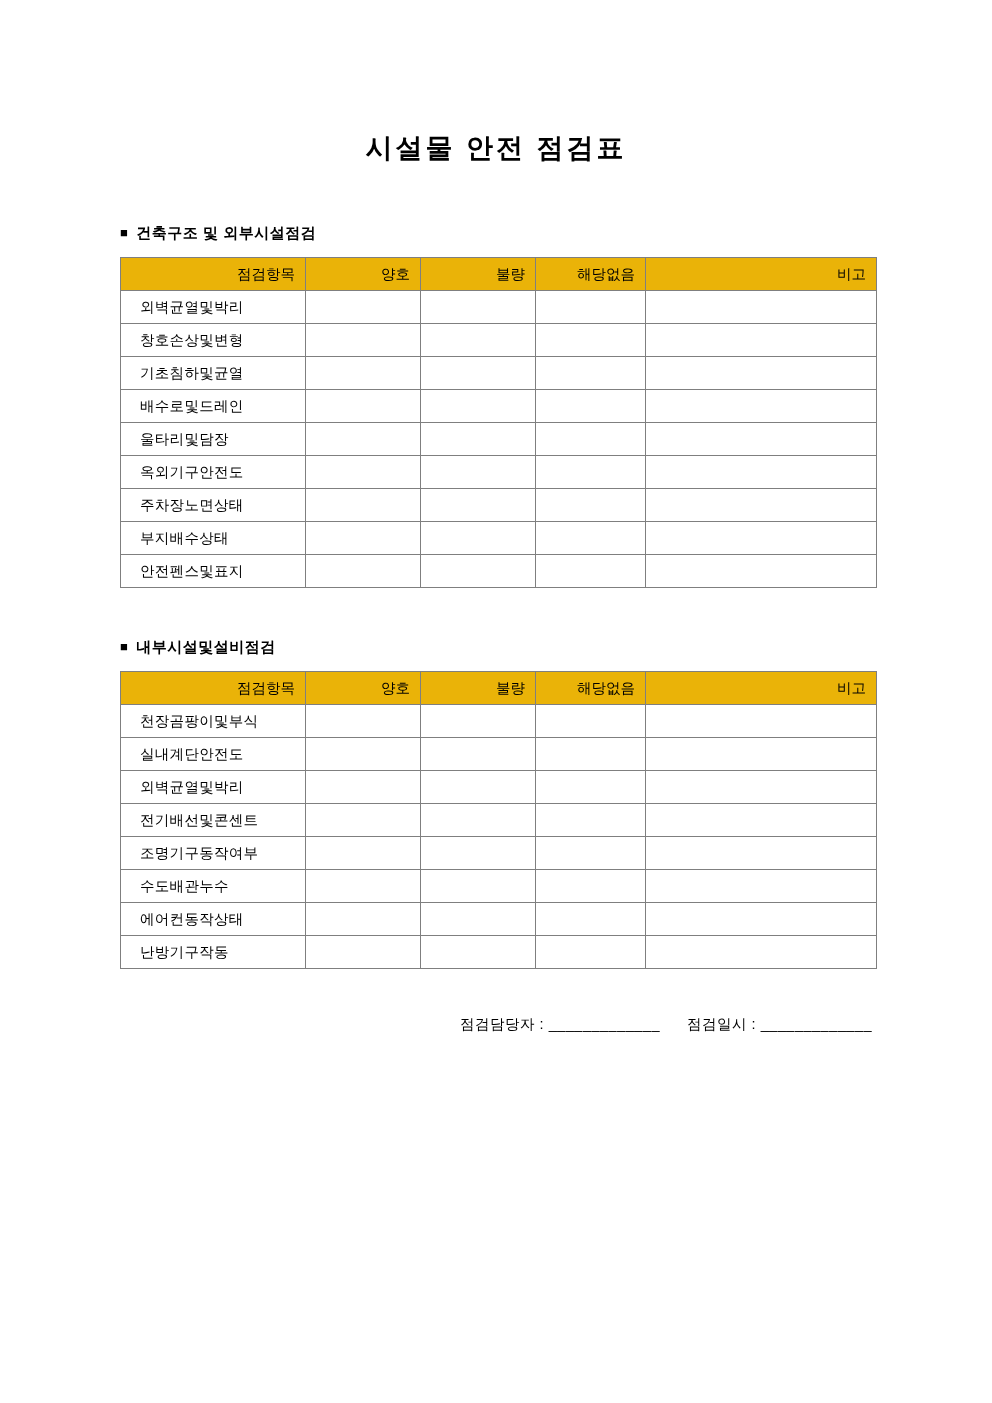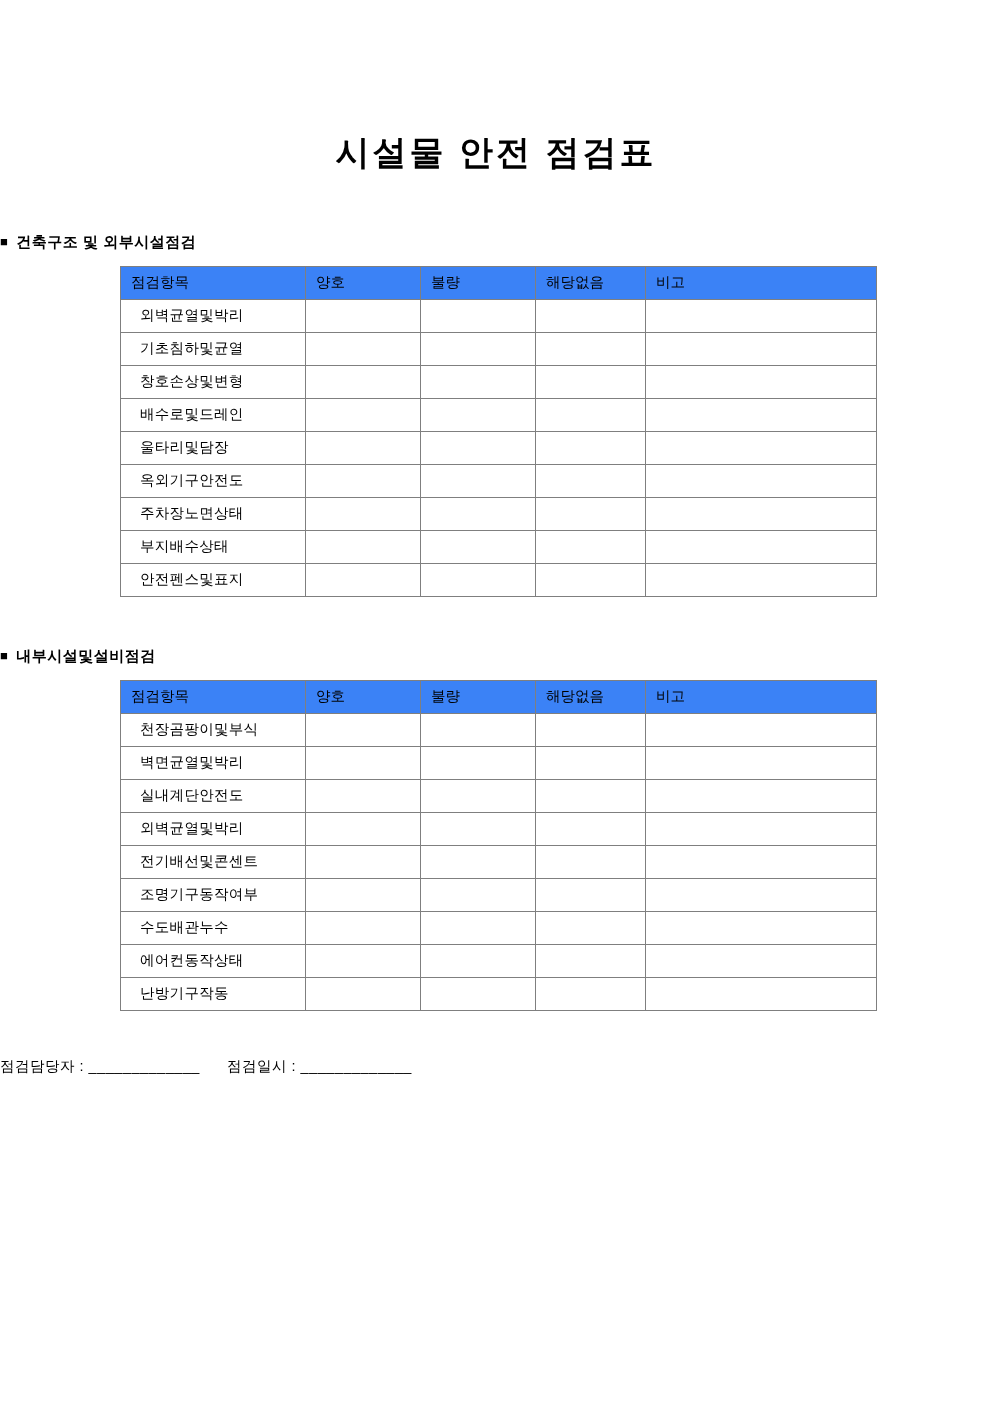--- a/index.html
+++ b/index.html
@@ -17,34 +17,35 @@
   }
   .page {
     width: 992px;
     height: 1403px;
     box-sizing: border-box;
     padding: 0;
     position: relative;
   }
   .doc-title {
     text-align: center;
-    font-size: 34px;
+    font-size: 27px;
     font-weight: bold;
     letter-spacing: 3px;
     margin: 0;
     padding-top: 132px;
     line-height: 1.2;
   }
   .section {
     margin-top: 0;
   }
   .section-heading {
     font-size: 15px;
     font-weight: bold;
     margin: 0;
+    padding-left: 120px;
     letter-spacing: 0.5px;
   }
   .section-heading .bullet {
     display: inline-block;
     margin-right: 8px;
     font-size: 13px;
     vertical-align: 1px;
   }
   .sec1-heading { padding-top: 60px; }
   .sec2-heading { padding-top: 50px; }
@@ -58,41 +59,42 @@
   }
   table.checklist th,
   table.checklist td {
     border: 1px solid #7f7f7f;
     height: 33px;
     font-size: 14.5px;
     padding: 0 10px;
     box-sizing: border-box;
   }
   table.checklist th {
-    background: #3b82f6;
+    background: #eab308;
     font-weight: normal;
-    text-align: left;
+    text-align: right;
   }
   table.checklist td.item {
     text-align: left;
     letter-spacing: 0.3px;
     padding-left: 19px;
   }
   table.checklist td.mark {
     text-align: center;
   }
   col.c-item { width: 185px; }
   col.c-good { width: 115px; }
   col.c-bad  { width: 115px; }
   col.c-na   { width: 110px; }
   col.c-note { width: 231px; }
 
   .footer-line {
     margin-top: 46px;
     padding-right: 120px;
+    text-align: right;
     font-size: 14.5px;
     letter-spacing: 0.5px;
   }
   .footer-line .gap { display: inline-block; width: 18px; }
 </style>
 </head>
 <body>
 
 <div class="page">
 
@@ -122,28 +124,28 @@
       </thead>
       <tbody>
         <tr>
           <td class="item">외벽균열및박리</td>
           <td class="mark"></td>
           <td class="mark"></td>
           <td class="mark"></td>
           <td class="mark"></td>
         </tr>
         <tr>
+          <td class="item">창호손상및변형</td>
+          <td class="mark"></td>
+          <td class="mark"></td>
+          <td class="mark"></td>
+          <td class="mark"></td>
+        </tr>
+        <tr>
           <td class="item">기초침하및균열</td>
-          <td class="mark"></td>
-          <td class="mark"></td>
-          <td class="mark"></td>
-          <td class="mark"></td>
-        </tr>
-        <tr>
-          <td class="item">창호손상및변형</td>
           <td class="mark"></td>
           <td class="mark"></td>
           <td class="mark"></td>
           <td class="mark"></td>
         </tr>
         <tr>
           <td class="item">배수로및드레인</td>
           <td class="mark"></td>
           <td class="mark"></td>
           <td class="mark"></td>
@@ -212,27 +214,20 @@
       </thead>
       <tbody>
         <tr>
           <td class="item">천장곰팡이및부식</td>
           <td class="mark"></td>
           <td class="mark"></td>
           <td class="mark"></td>
           <td class="mark"></td>
         </tr>
         <tr>
-          <td class="item">벽면균열및박리</td>
-          <td class="mark"></td>
-          <td class="mark"></td>
-          <td class="mark"></td>
-          <td class="mark"></td>
-        </tr>
-        <tr>
           <td class="item">실내계단안전도</td>
           <td class="mark"></td>
           <td class="mark"></td>
           <td class="mark"></td>
           <td class="mark"></td>
         </tr>
         <tr>
           <td class="item">외벽균열및박리</td>
           <td class="mark"></td>
           <td class="mark"></td>

